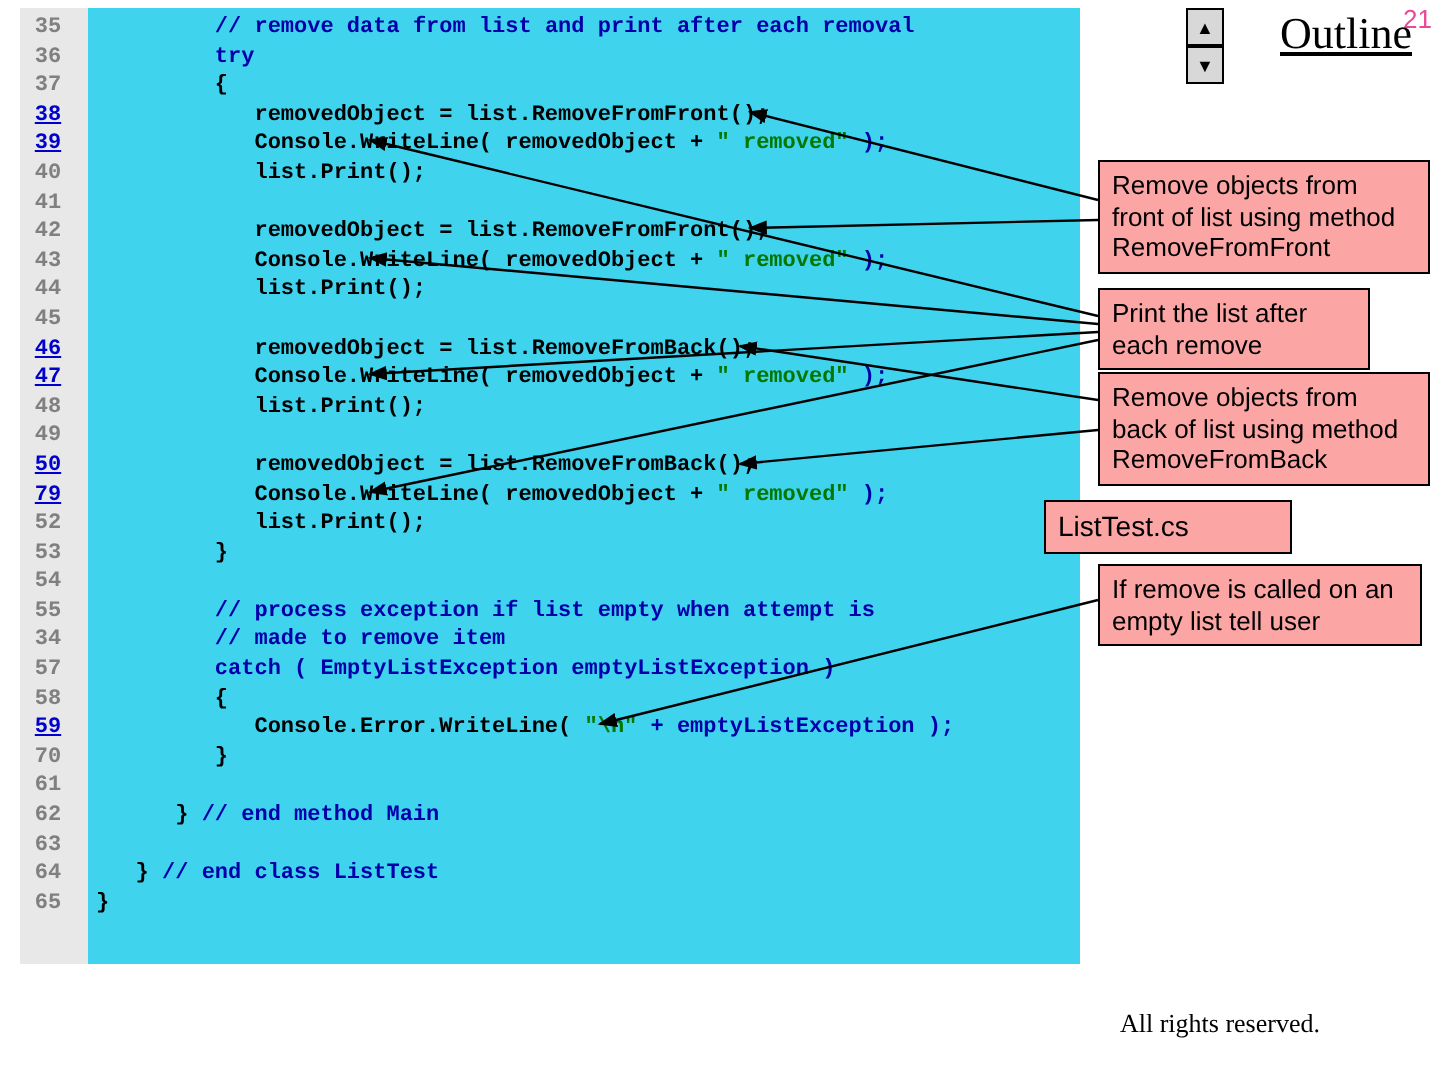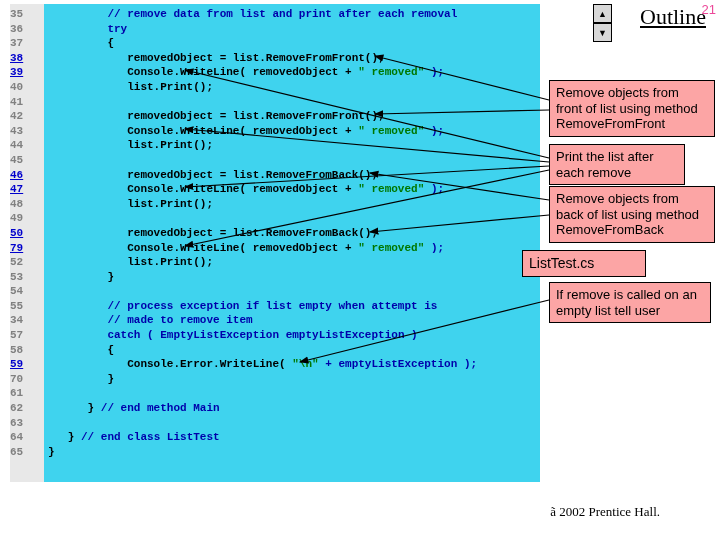--- a/index.html
+++ b/index.html
@@ -1,18 +1,18 @@
 <!DOCTYPE html>
 <html><head>
 <meta charset="utf-8">
 <style>
 body{margin:0;padding:0;font-family:Arial,sans-serif;width:720px;height:540px;background:#fff;position:relative;overflow:hidden}
 .code-block{position:absolute;left:10px;top:4px;width:530px;height:478px;background:#3fd3ee;display:flex}
 .gutter{width:34px;background:#e8e8e8;border-right:none;padding-top:3px}
-.gutter div{font:bold 11px/14.6px 'Courier New',monospace;color:#808080;text-align:left;padding-right:6px}
+.gutter div{font:bold 11px/14.6px 'Courier New',monospace;color:#808080;text-align:center;padding-right:6px}
 .gutter .lk{color:#0000cc;text-decoration:underline}
 .src{flex:1;padding:3px 0 16px 4px;font:bold 11px/14.6px 'Courier New',monospace;color:#000;white-space:pre}
 .kw{color:#0000aa}
 .q{color:#007700}
 .note{position:absolute;background:#fca5a5;border:1px solid #000;padding:4px 6px;font:13px Arial;line-height:1.2}
 .scr{position:absolute;right:110px;top:4px;width:17px}
 .sbtn{width:17px;height:17px;background:#d8d8d8;border:1px solid #000;display:flex;align-items:center;justify-content:center;font-size:9px}
 .outline{position:absolute;right:14px;top:6px;font:22px/1 'Times New Roman';color:#000;text-decoration:underline}
 .pg{position:absolute;right:4px;top:2px;font:13px Arial;color:#ec4899}
 .ftr{position:absolute;right:60px;bottom:20px;font:13px 'Times New Roman';text-align:left}
@@ -84,14 +84,14 @@
   <line x1="549" y1="158" x2="185" y2="70" stroke="#000" stroke-width="1.2" marker-end="url(#ah)"></line>
   <line x1="549" y1="162" x2="185" y2="129" stroke="#000" stroke-width="1.2" marker-end="url(#ah)"></line>
   <line x1="549" y1="166" x2="185" y2="187" stroke="#000" stroke-width="1.2" marker-end="url(#ah)"></line>
   <line x1="549" y1="170" x2="185" y2="246" stroke="#000" stroke-width="1.2" marker-end="url(#ah)"></line>
   <line x1="549" y1="200" x2="370" y2="173" stroke="#000" stroke-width="1.2" marker-end="url(#ah)"></line>
   <line x1="549" y1="215" x2="370" y2="232" stroke="#000" stroke-width="1.2" marker-end="url(#ah)"></line>
   <line x1="549" y1="300" x2="300" y2="362" stroke="#000" stroke-width="1.2" marker-end="url(#ah)"></line>
 </svg>
 
 <div class="ftr">
-  <div>ã 2002 Prentice Hall.</div>
+  <div>All rights reserved.</div>
 </div>
 
 </body></html>

